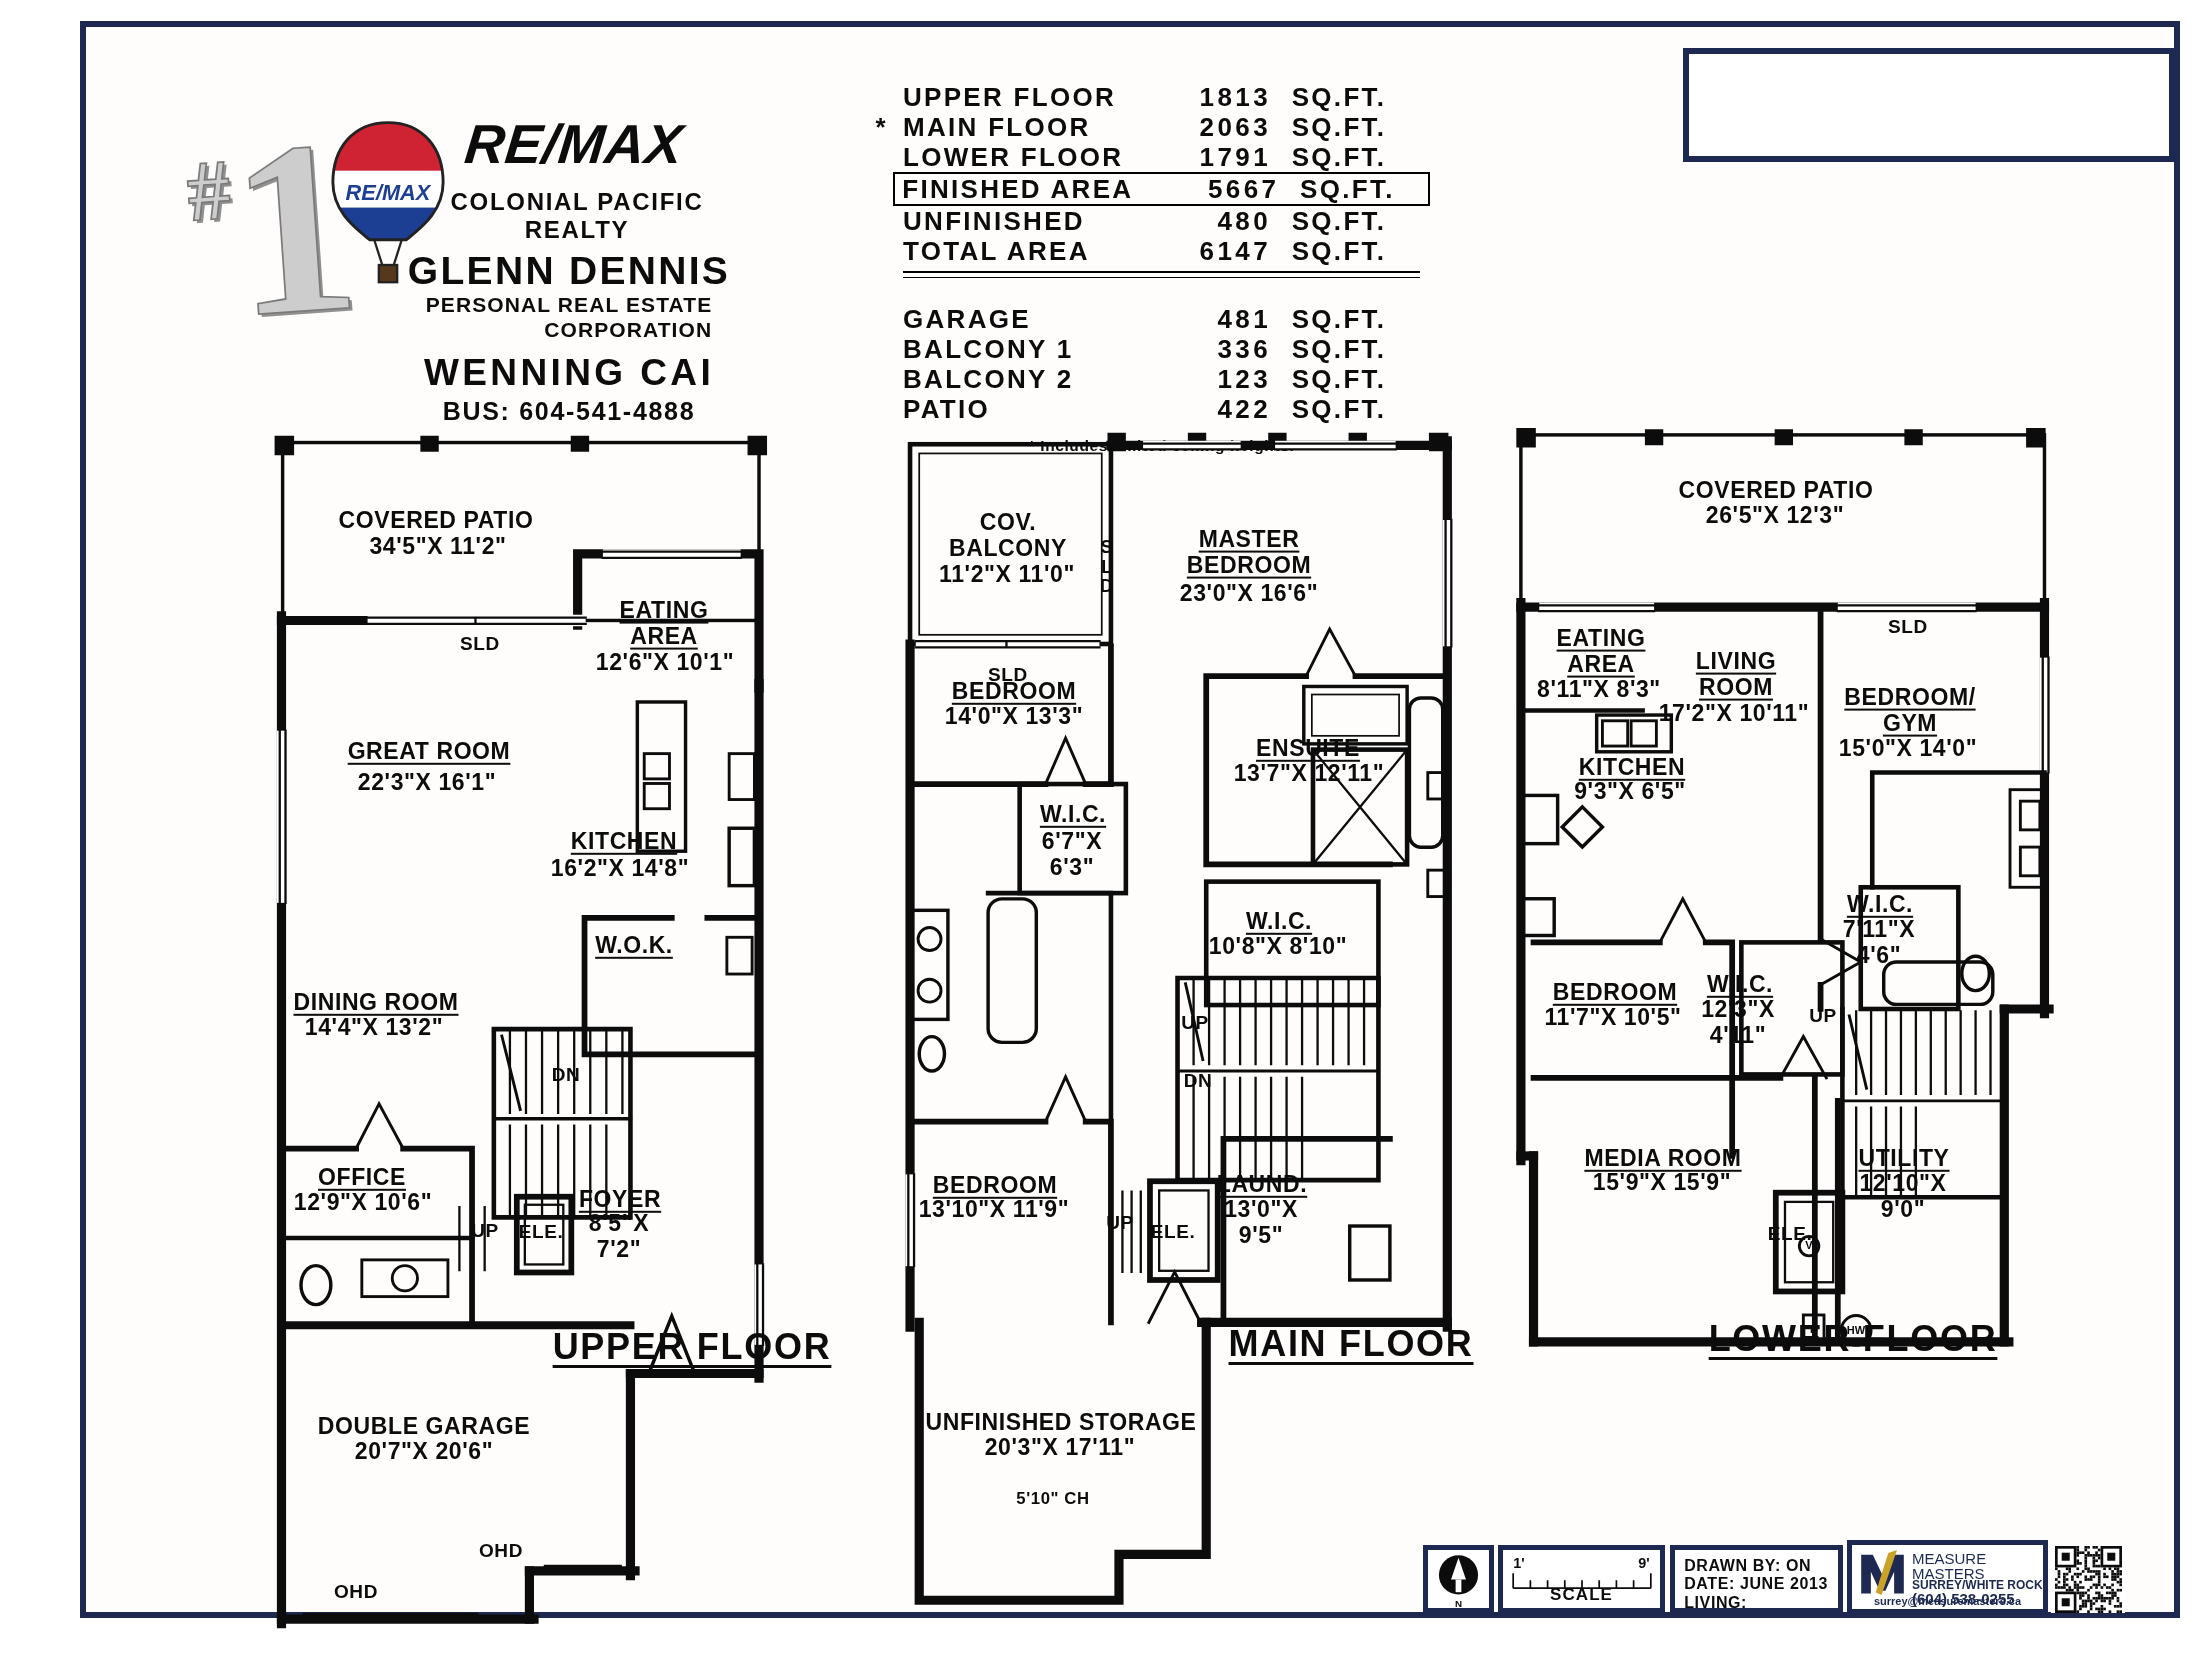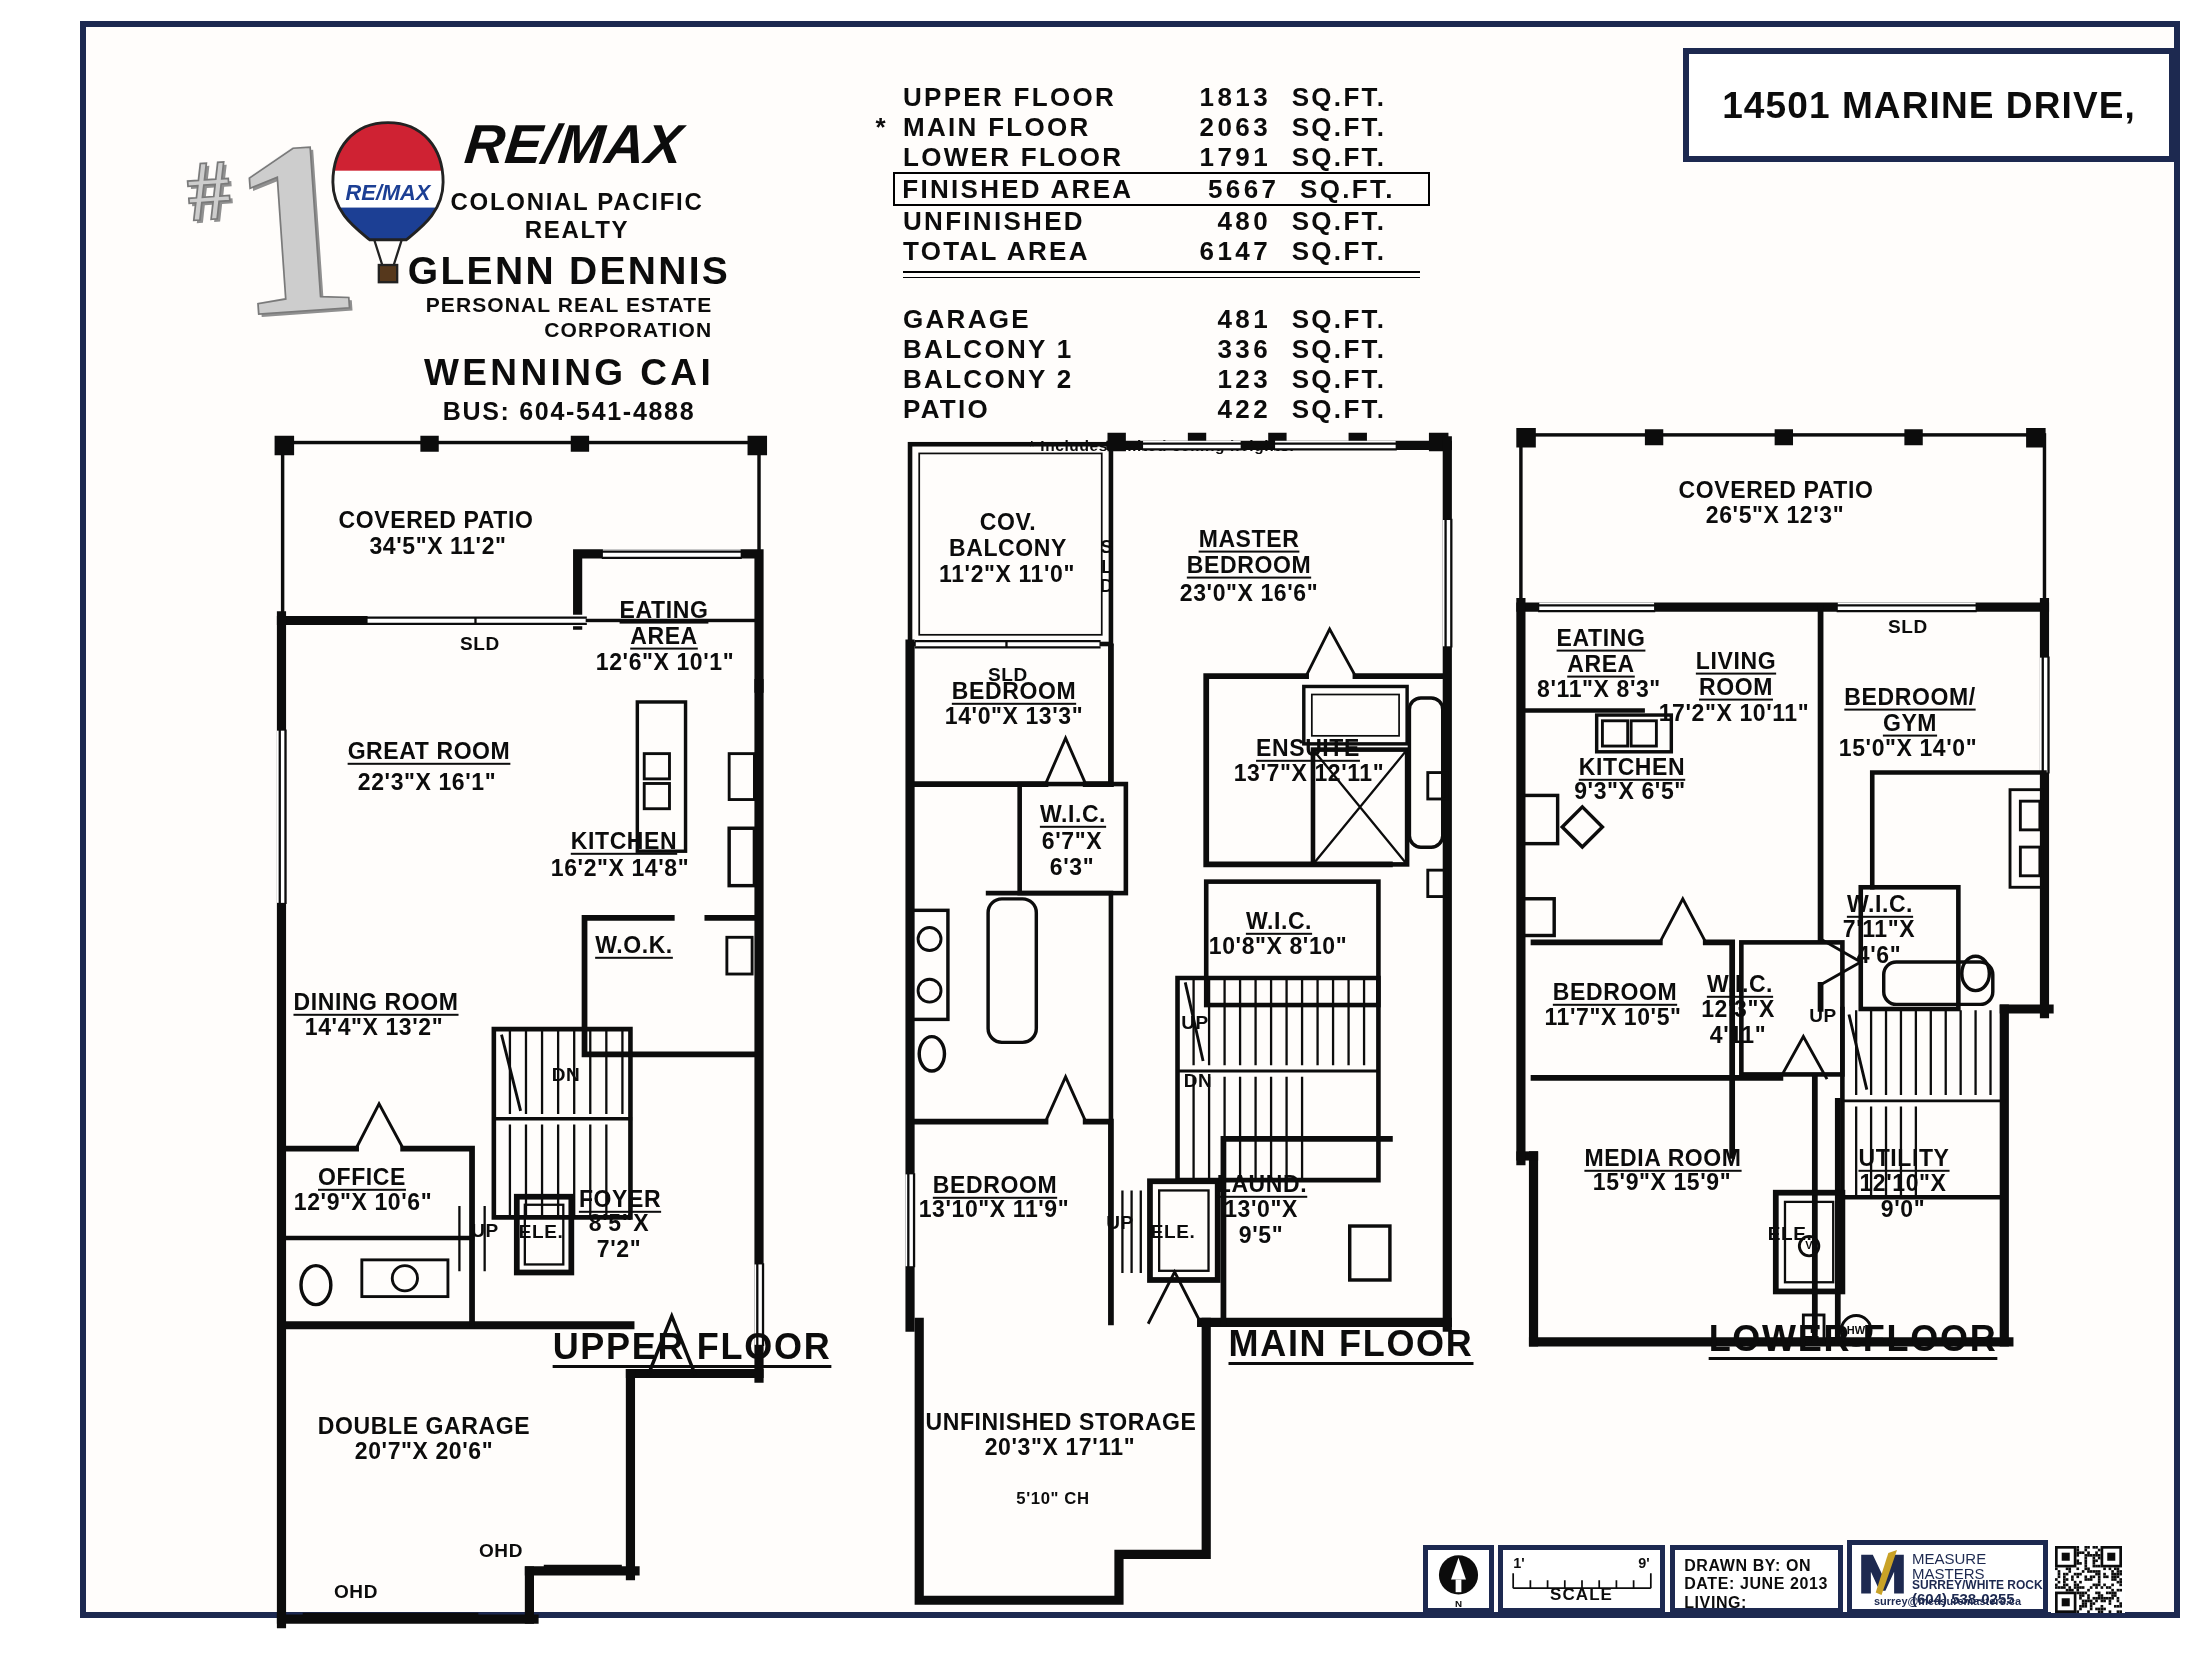--- a/index.html
+++ b/index.html
@@ -159,21 +159,20 @@
   </div>
   <div class="trow">
     <span class="tlabel">PATIO</span>
     <span class="tval">422</span>
     <span class="tunit">SQ.FT.</span>
   </div>
   <div class="tnote">* Includes limited ceiling heights.</div>
 </div>
 
 <div class="abs addr">
-  <div>14501 MARINE DRIVE,</div>
 </div>
 
 <svg class="abs plan" style="left:270px;top:432px" width="551" height="1200" viewBox="0 0 960 2090">
   <rect x="22" y="18" width="830" height="310" stroke-width="6"></rect>
   <path class="f" d="M8,6h34v34H8zM262,6h32v28h-32zM524,6h32v28h-32zM832,6h34v34h-34z"></path>
   <g stroke-width="16">
     <line x1="20" y1="328" x2="536" y2="328"></line>
     <path d="M536,336V212H852V446"></path>
     <line x1="20" y1="320" x2="20" y2="2076"></line>
     <line x1="852" y1="438" x2="852" y2="1648"></line>

